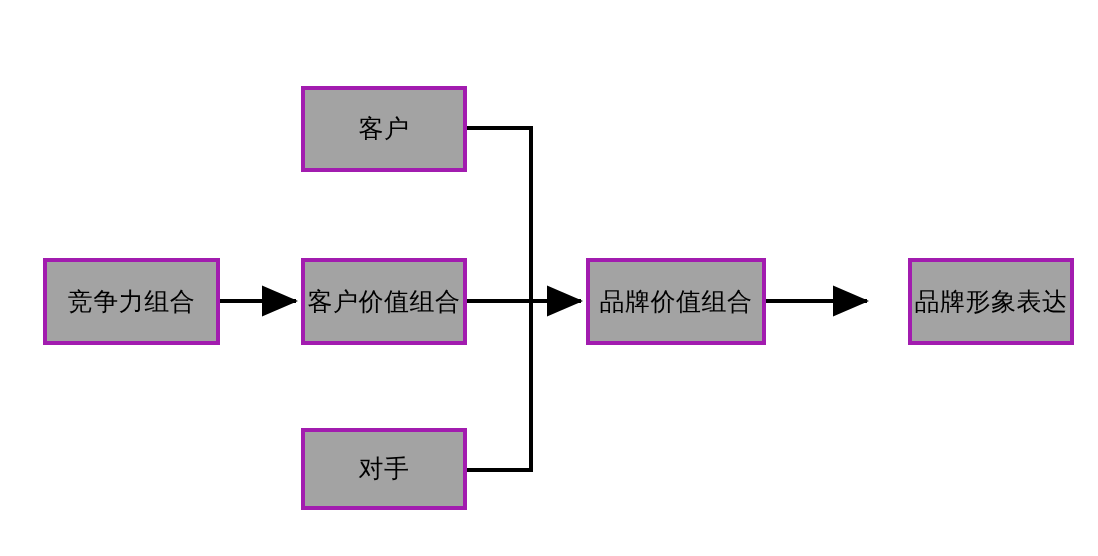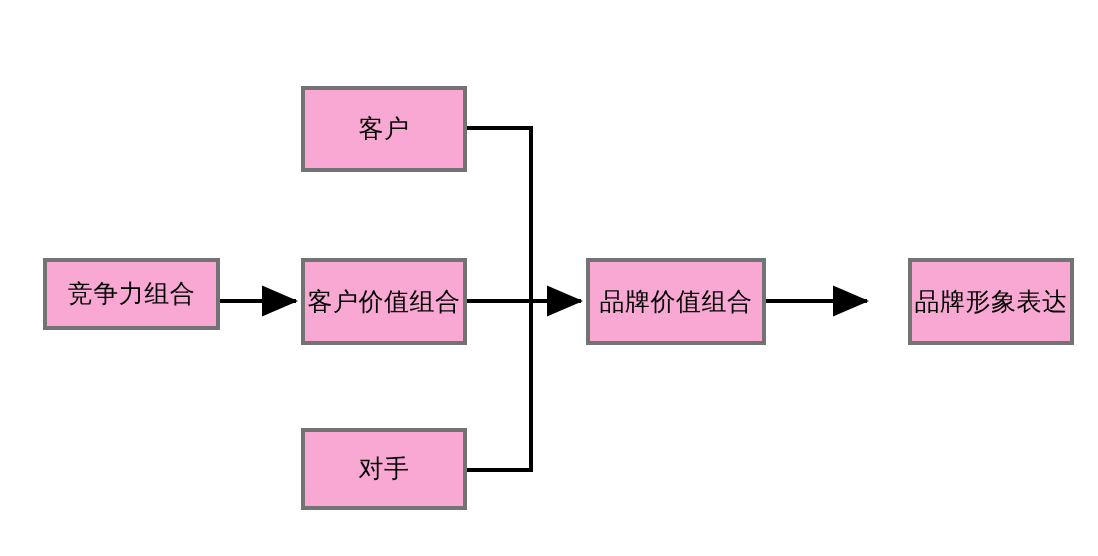--- a/index.html
+++ b/index.html
@@ -21,22 +21,22 @@
   #diagram-svg {
     position: absolute;
     left: 0;
     top: 0;
     width: 1098px;
     height: 556px;
   }
   .node-box {
     position: absolute;
     box-sizing: border-box;
-    background: #f9a8d4;
-    border: 4px solid #737373;
+    background: #a3a3a3;
+    border: 4px solid #a21caf;
     display: flex;
     align-items: center;
     justify-content: center;
   }
   .node-label {
     font-family: "DejaVu Sans", "Liberation Sans", sans-serif;
     font-size: 25px;
     line-height: 1.1;
     color: #000000;
     white-space: nowrap;
@@ -59,21 +59,21 @@
 
     <path d="M 467 470 L 531 470 L 531 301" fill="none" stroke="#000000" stroke-width="4"></path>
 
     <line x1="220" y1="301" x2="296" y2="301" stroke="#000000" stroke-width="4" marker-end="url(#arrowhead)"></line>
 
     <line x1="467" y1="301" x2="581" y2="301" stroke="#000000" stroke-width="4" marker-end="url(#arrowhead)"></line>
 
     <line x1="755" y1="301" x2="867" y2="301" stroke="#000000" stroke-width="4" marker-end="url(#arrowhead)"></line>
   </svg>
 
-  <div class="node-box" style="left:43px; top:258px; width:177px; height:72px;">
+  <div class="node-box" style="left:43px; top:258px; width:177px; height:87px;">
     <span class="node-label">竞争力组合</span>
   </div>
 
   <div class="node-box" style="left:301px; top:86px; width:166px; height:86px;">
     <span class="node-label">客户</span>
   </div>
 
   <div class="node-box" style="left:301px; top:258px; width:166px; height:87px;">
     <span class="node-label">客户价值组合</span>
   </div>

